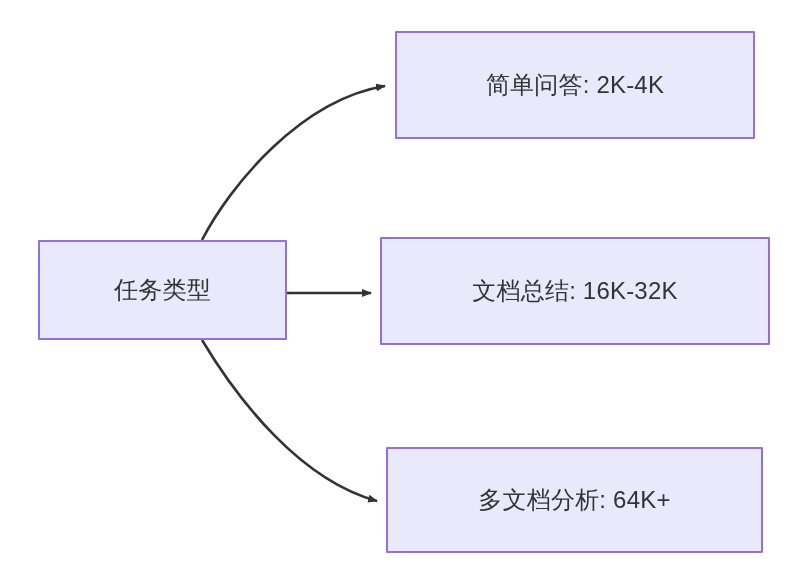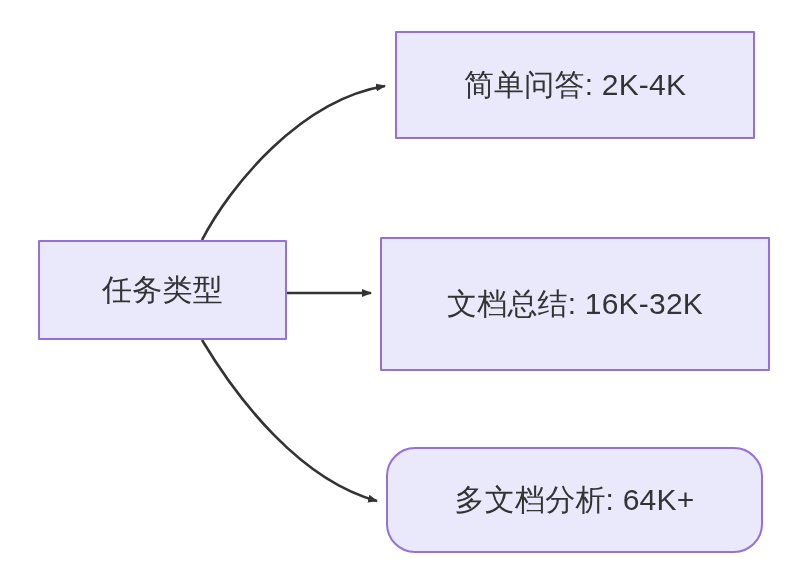--- a/index.html
+++ b/index.html
@@ -35,21 +35,21 @@
     background: #eae8fb;
     border: 2px solid #9370db;
     border-radius: 1px;
     display: flex;
     align-items: center;
     justify-content: center;
     text-align: center;
   }
   .node-label {
     color: #333333;
-    font-size: 30px;
+    font-size: 24px;
     line-height: 1.2;
     letter-spacing: 0.2px;
     white-space: nowrap;
   }
   #node-source {
     left: 31px;
     top: 240px;
     width: 249px;
     height: 100px;
     margin-left: 7px;
@@ -57,28 +57,27 @@
   #node-simple-qa {
     left: 395px;
     top: 31px;
     width: 360px;
     height: 108px;
   }
   #node-doc-summary {
     left: 380px;
     top: 237px;
     width: 390px;
-    height: 134px;
+    height: 108px;
   }
   #node-multidoc-analysis {
     left: 386px;
     top: 447px;
     width: 377px;
     height: 106px;
-    border-radius: 29px;
   }
 </style>
 </head>
 <body>
 
 <div id="diagram-canvas">
 
   <svg class="edge-layer" viewBox="0 0 787 572" width="787" height="572" xmlns="http://www.w3.org/2000/svg">
     <defs>
       <marker id="arrowhead" markerWidth="10" markerHeight="8" refX="9" refY="4" orient="auto" markerUnits="userSpaceOnUse">

